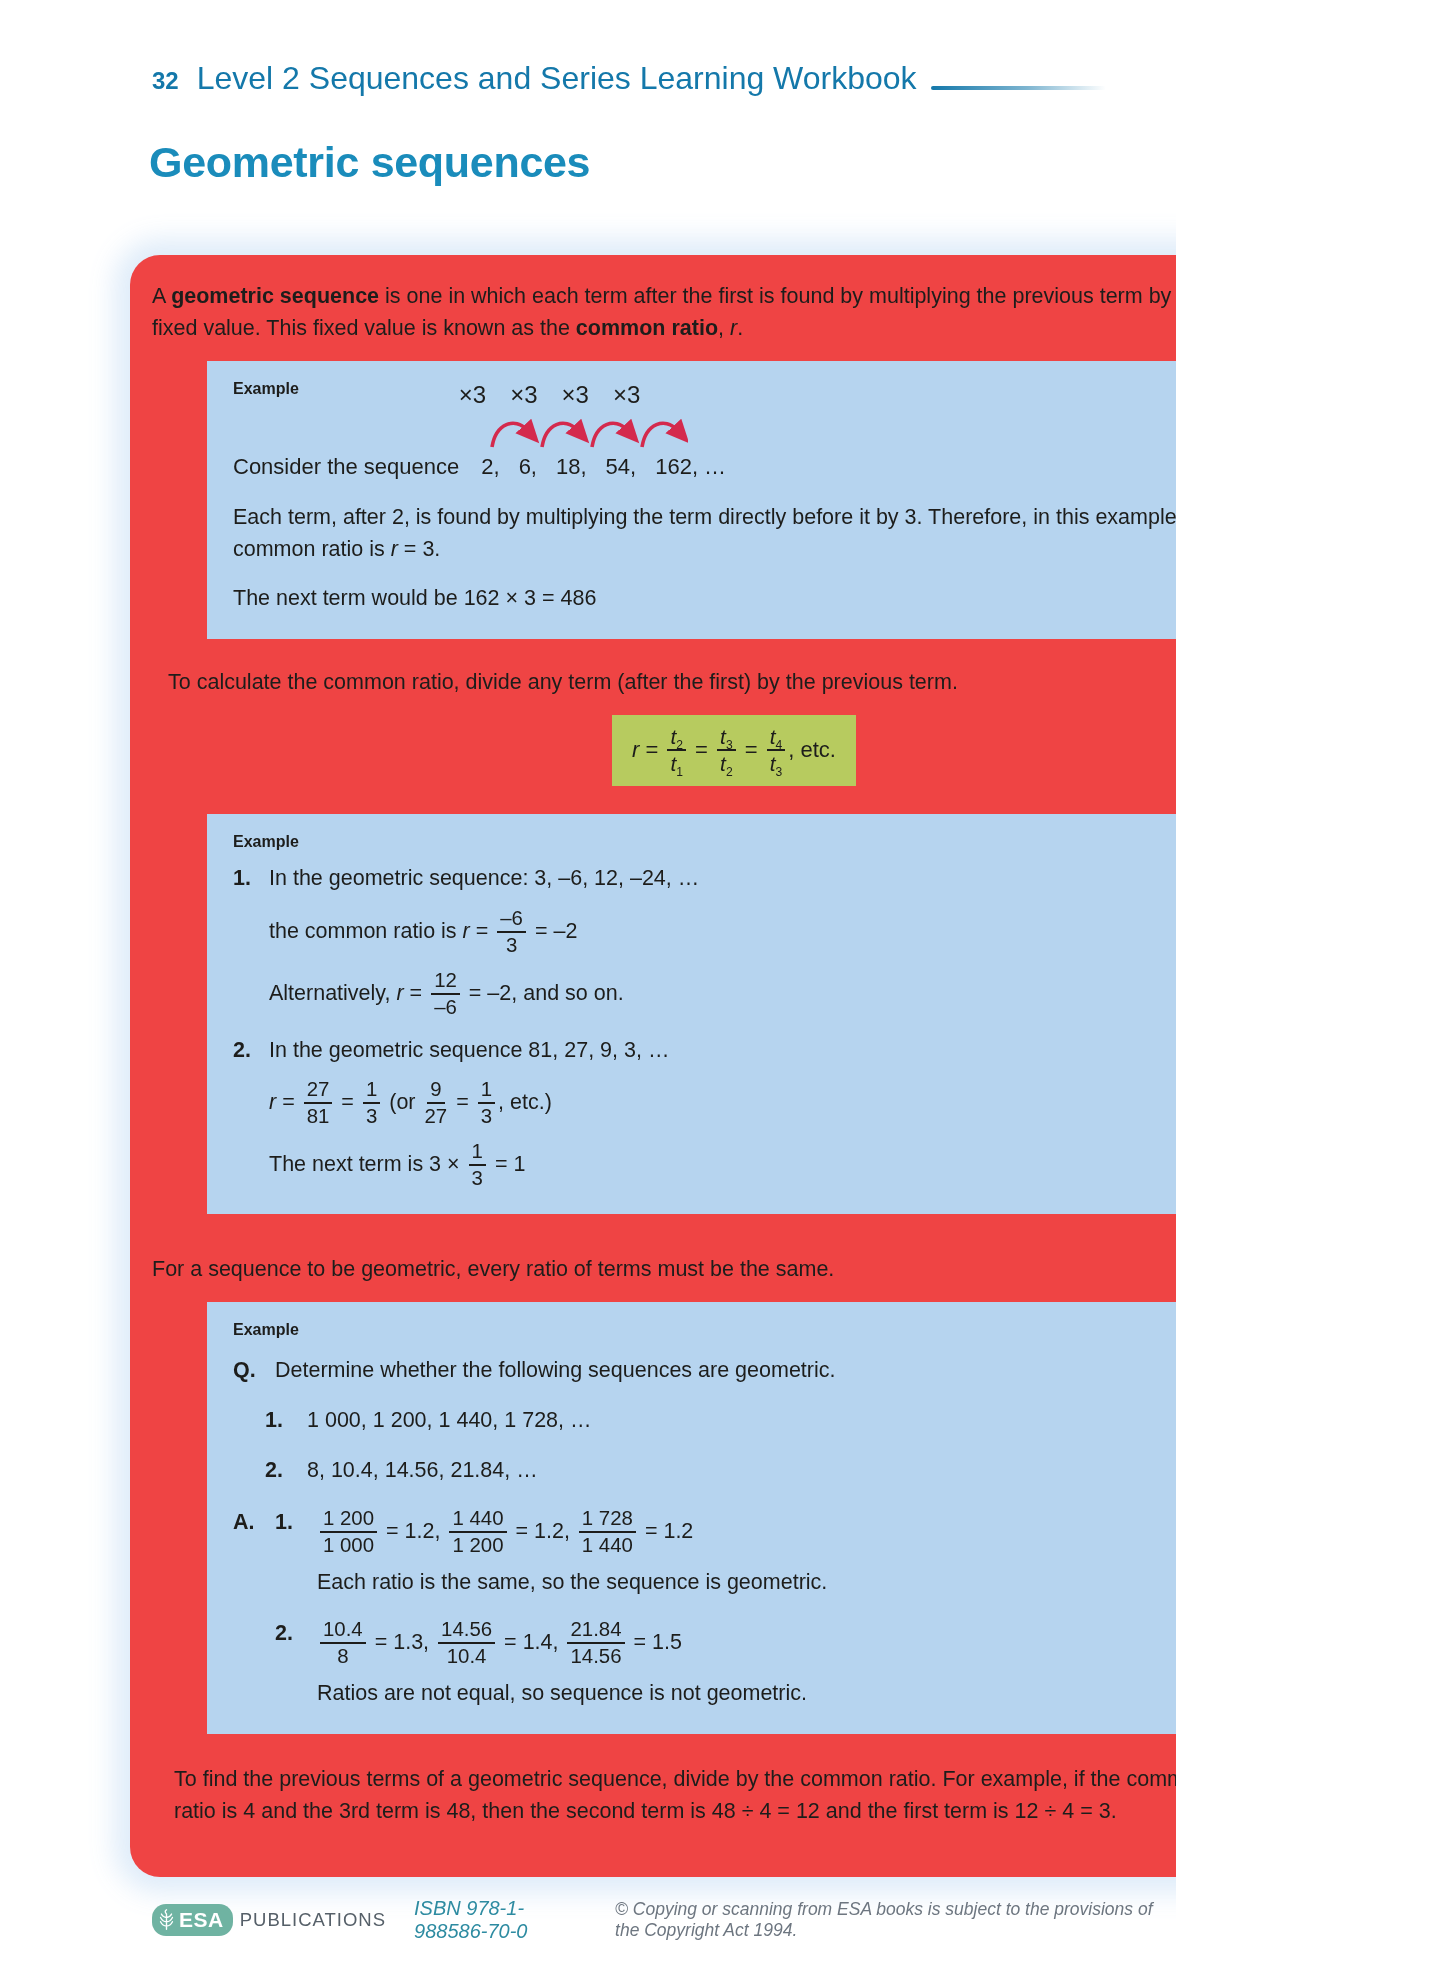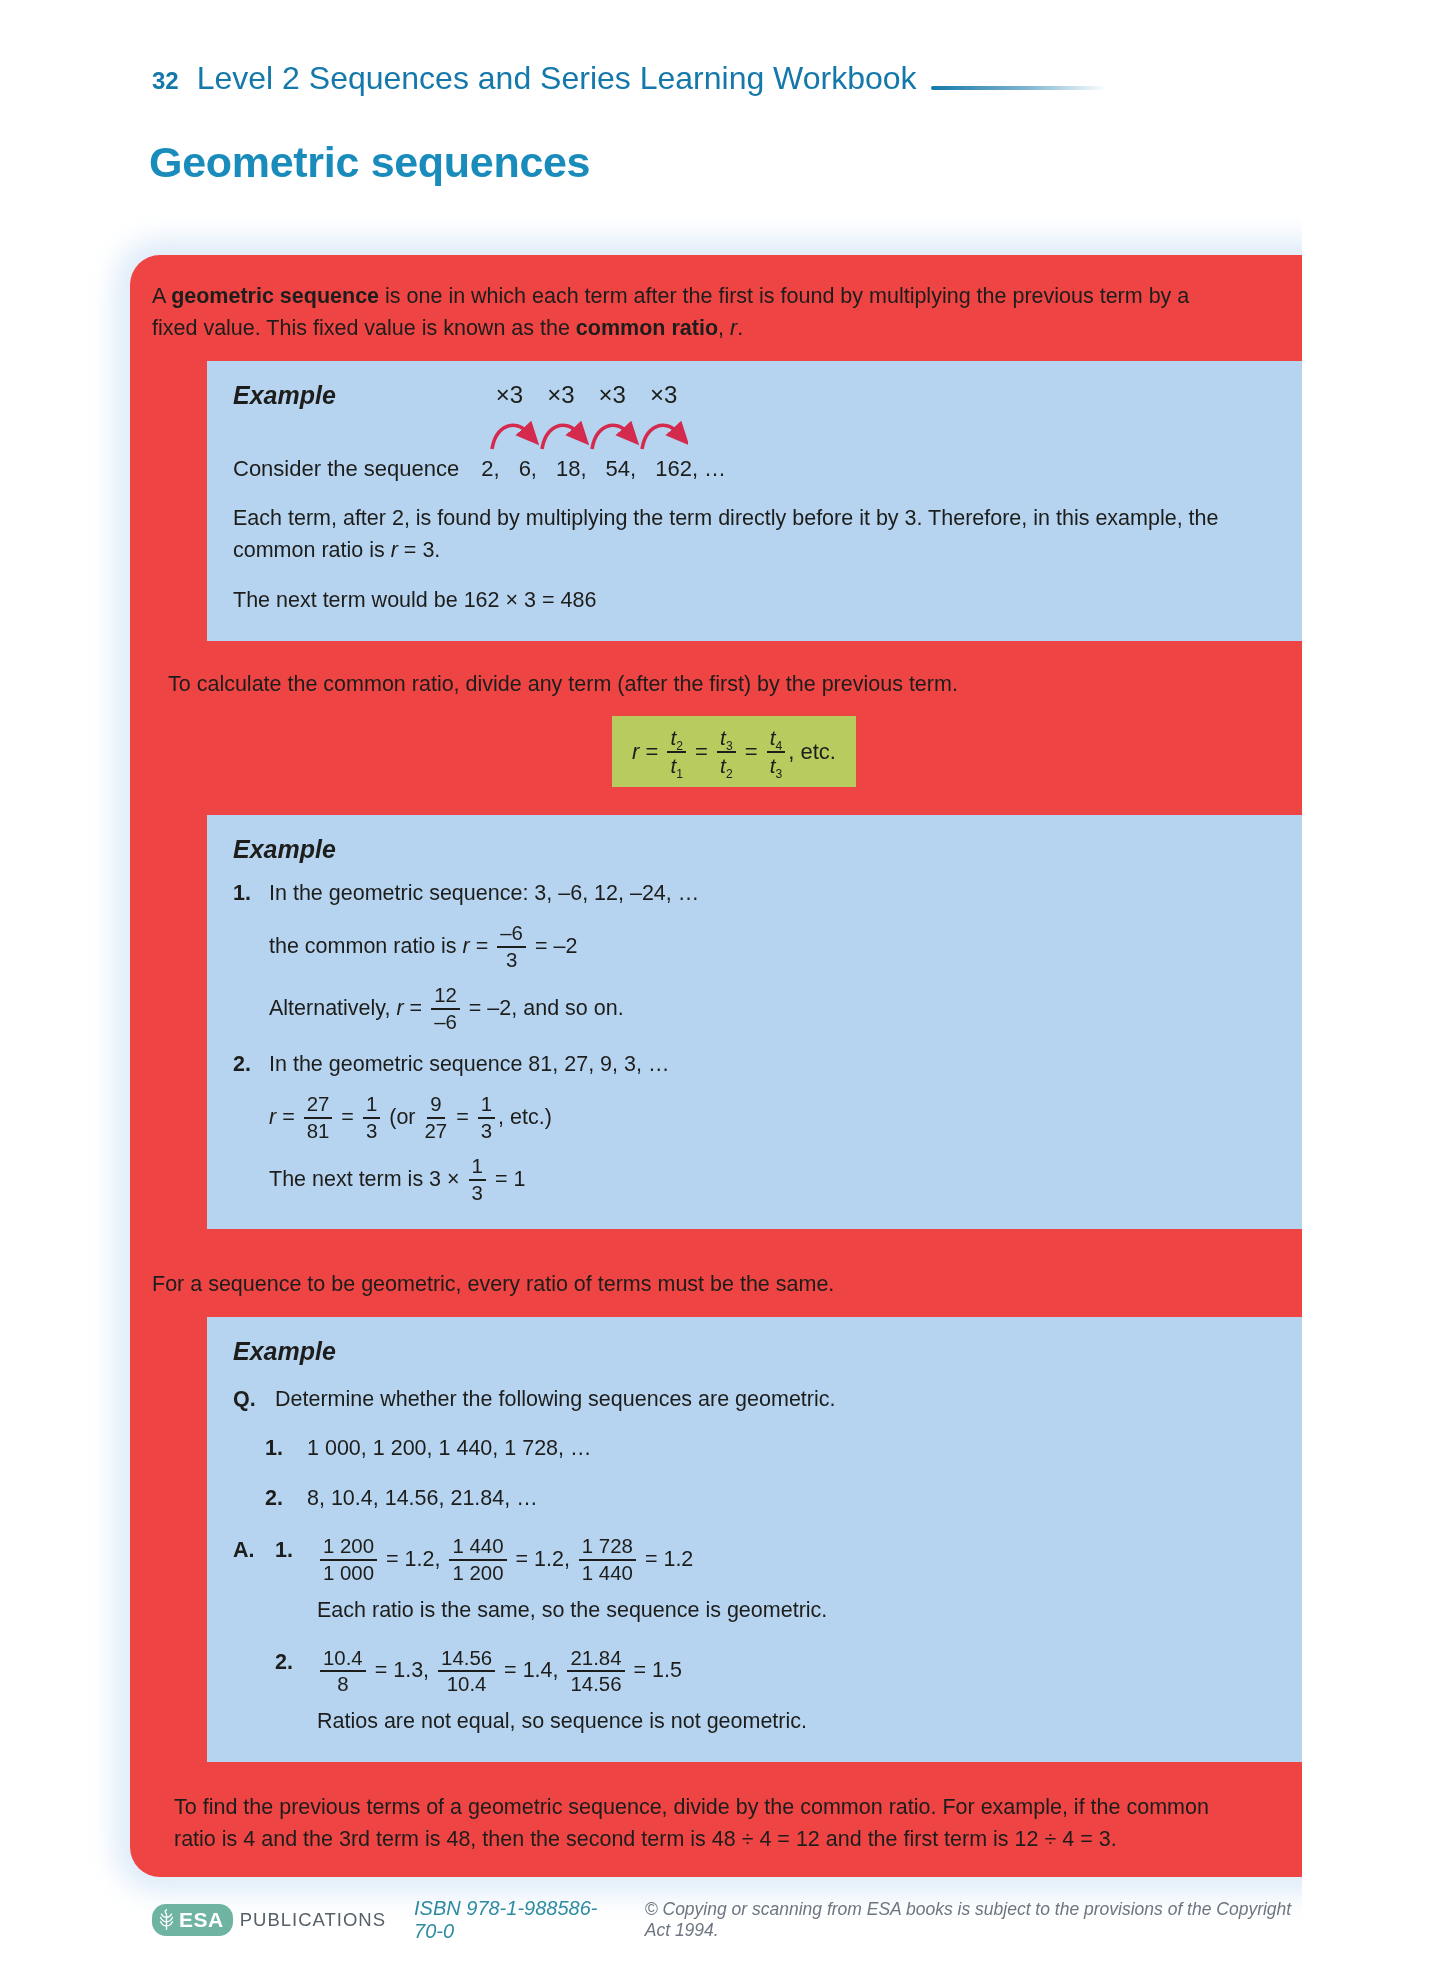--- a/index.html
+++ b/index.html
@@ -1,17 +1,17 @@
 <!DOCTYPE html>
 <html><head>
 <meta charset="utf-8">
 <style>
   html,body{margin:0;padding:0;background:#ffffff;}
   .page{
-    position:relative;width:1302px;height:1977px;background:#ffffff;
+    position:relative;width:1176px;height:1977px;background:#ffffff;
     font-family:"Liberation Sans","DejaVu Sans",sans-serif;color:#1d1d1b;overflow:hidden;
   }
   
   .header{position:absolute;left:152px;top:60px;display:flex;align-items:baseline;color:#1478aa;}
   .header .pnum{font-weight:bold;font-size:24px;}
   .header .book{font-size:32px;margin-left:18px;}
   .header .rule{width:175px;height:4px;margin-left:14px;align-self:center;transform:translateY(9px);
     background:linear-gradient(90deg,#1478aa 0%,rgba(20,120,170,0.55) 55%,rgba(20,120,170,0) 100%);border-radius:2px;}
   
   .title{position:absolute;left:149px;top:138px;margin:0;font-size:43px;font-weight:bold;color:#1a8cbb;letter-spacing:-0.3px;}
@@ -20,21 +20,21 @@
     position:absolute;left:130px;top:255px;width:1210px;height:1622px;box-sizing:border-box;
     background:#ef4444;border-radius:30px;box-shadow:0 0 26px 16px rgba(220,234,248,0.9);
     padding:26px 24px 0 22px;font-size:21.5px;line-height:1.48;
   }
   .para,.intro,.closing{margin:0;}
   .intro{max-width:1070px;margin-bottom:16px;}
   b{font-weight:bold;}
   i{font-style:italic;}
   
   .ex-box{background:#b6d4ef;margin-left:55px;width:1095px;box-sizing:border-box;padding:16px 26px 24px 26px;}
-  .ex-label{font-weight:bold;font-size:25px;font-style:italic;}
+  .ex-label{font-weight:bold;font-size:16px;}
   
   .ex1-head{display:flex;align-items:flex-start;}
   .mult-row{display:flex;gap:24px;margin-left:160px;font-size:24px;}
   .arcs{display:block;margin:1px 0 0 255px;}
   .seq-row{display:flex;gap:19px;align-items:baseline;font-size:22px;}
   .seq-prefix{margin-right:3px;}
   .ex1 .l2{margin:18px 0 0;max-width:1015px;}
   .ex1 .l3{margin:18px 0 0;}
   #to-calc{margin:28px 0 16px 16px;}
   

